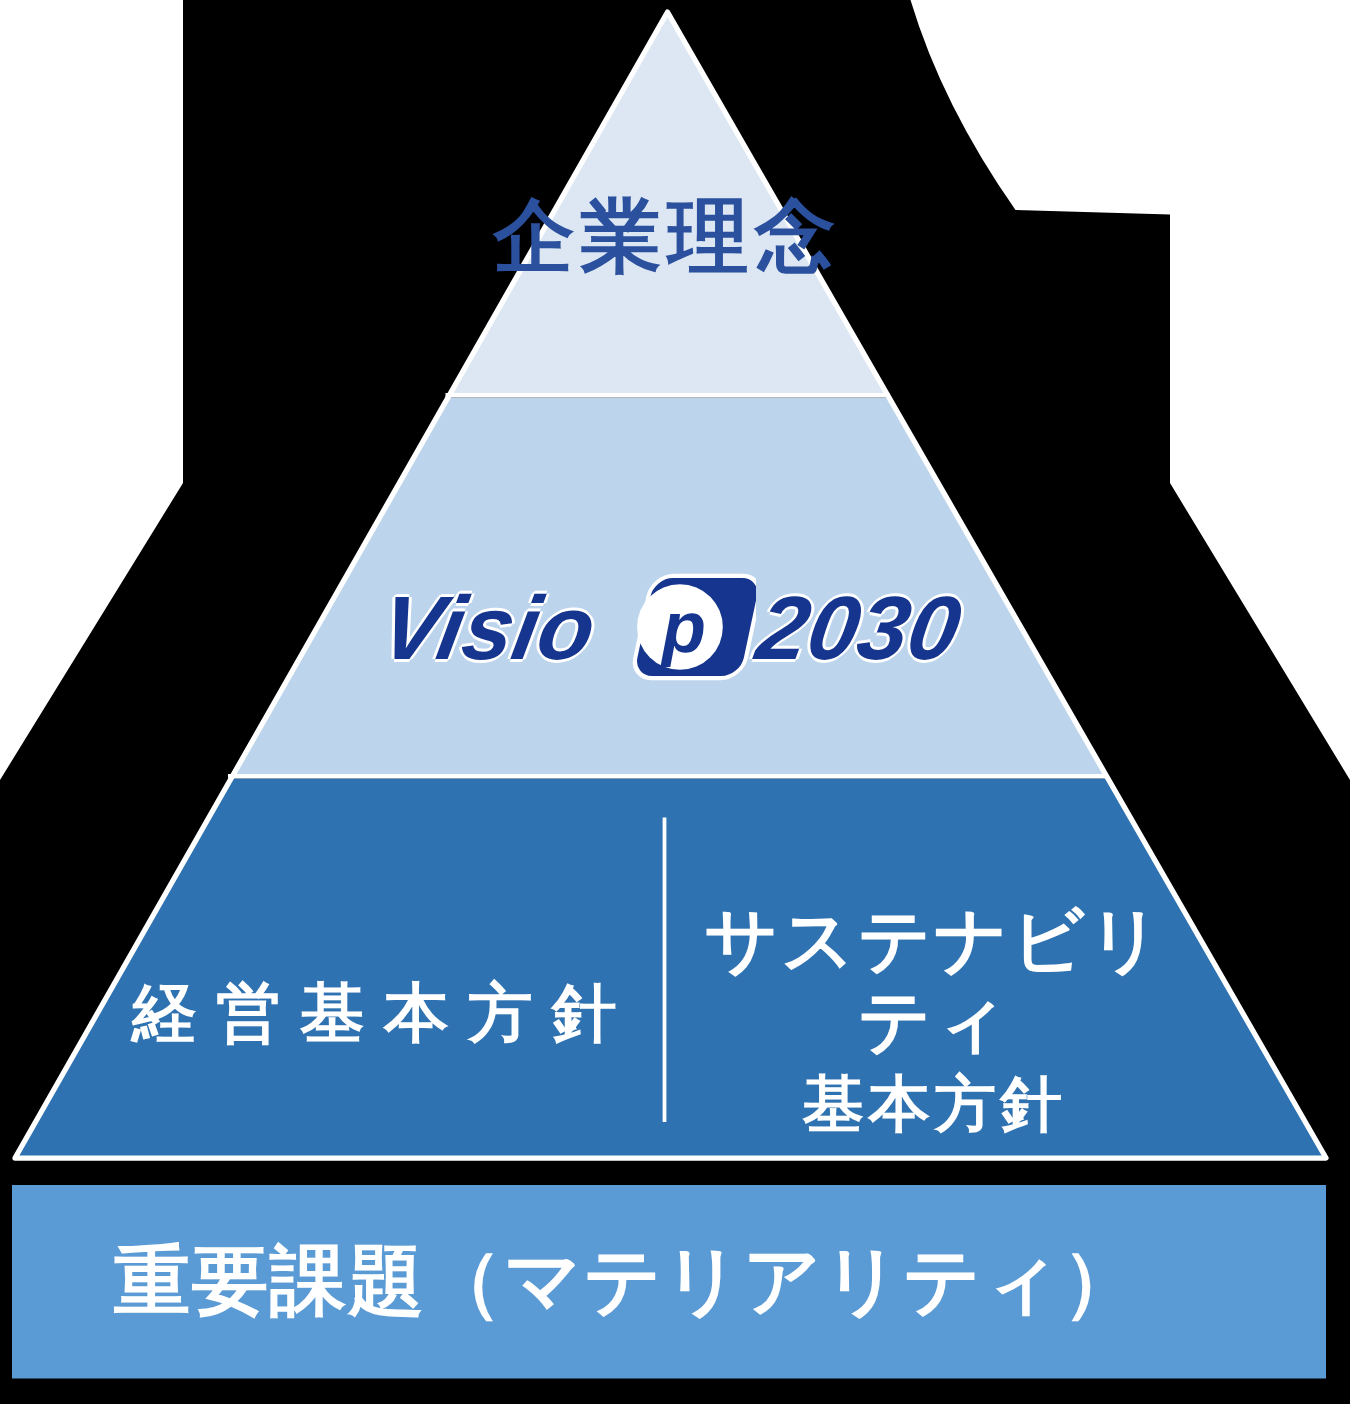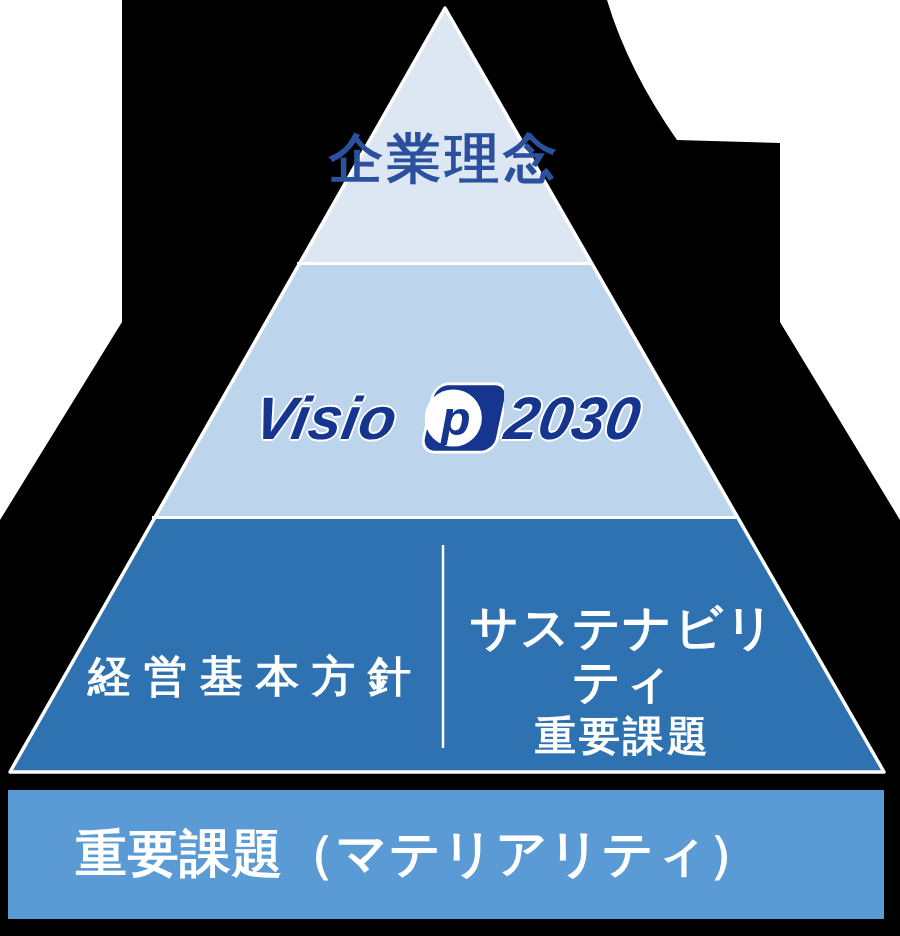--- a/index.html
+++ b/index.html
@@ -73,18 +73,18 @@
       <circle cx="60" cy="45" r="31" fill="#ffffff"></circle>
       <text x="47" y="63" font-size="52" font-weight="bold" font-style="italic" fill="#15358e" font-family="Liberation Sans, sans-serif">p</text>
     </svg>
     <span class="logo-txt" style="color:#15358e;">2030</span>
   </div>
 
   <div class="lbl" id="tier3-left-label" style="color:#ffffff;">経営基本方針</div>
 
   <div class="lbl" id="tier3-right-label" style="color:#ffffff;">
     <span class="l1">サステナビリティ</span>
-    <span class="l2">重要課題</span>
+    <span class="l2">基本方針</span>
   </div>
 
   <div class="lbl" id="bar-label" style="color:#ffffff;">重要課題（マテリアリティ）</div>
 
 </div>
 
 </body></html>

